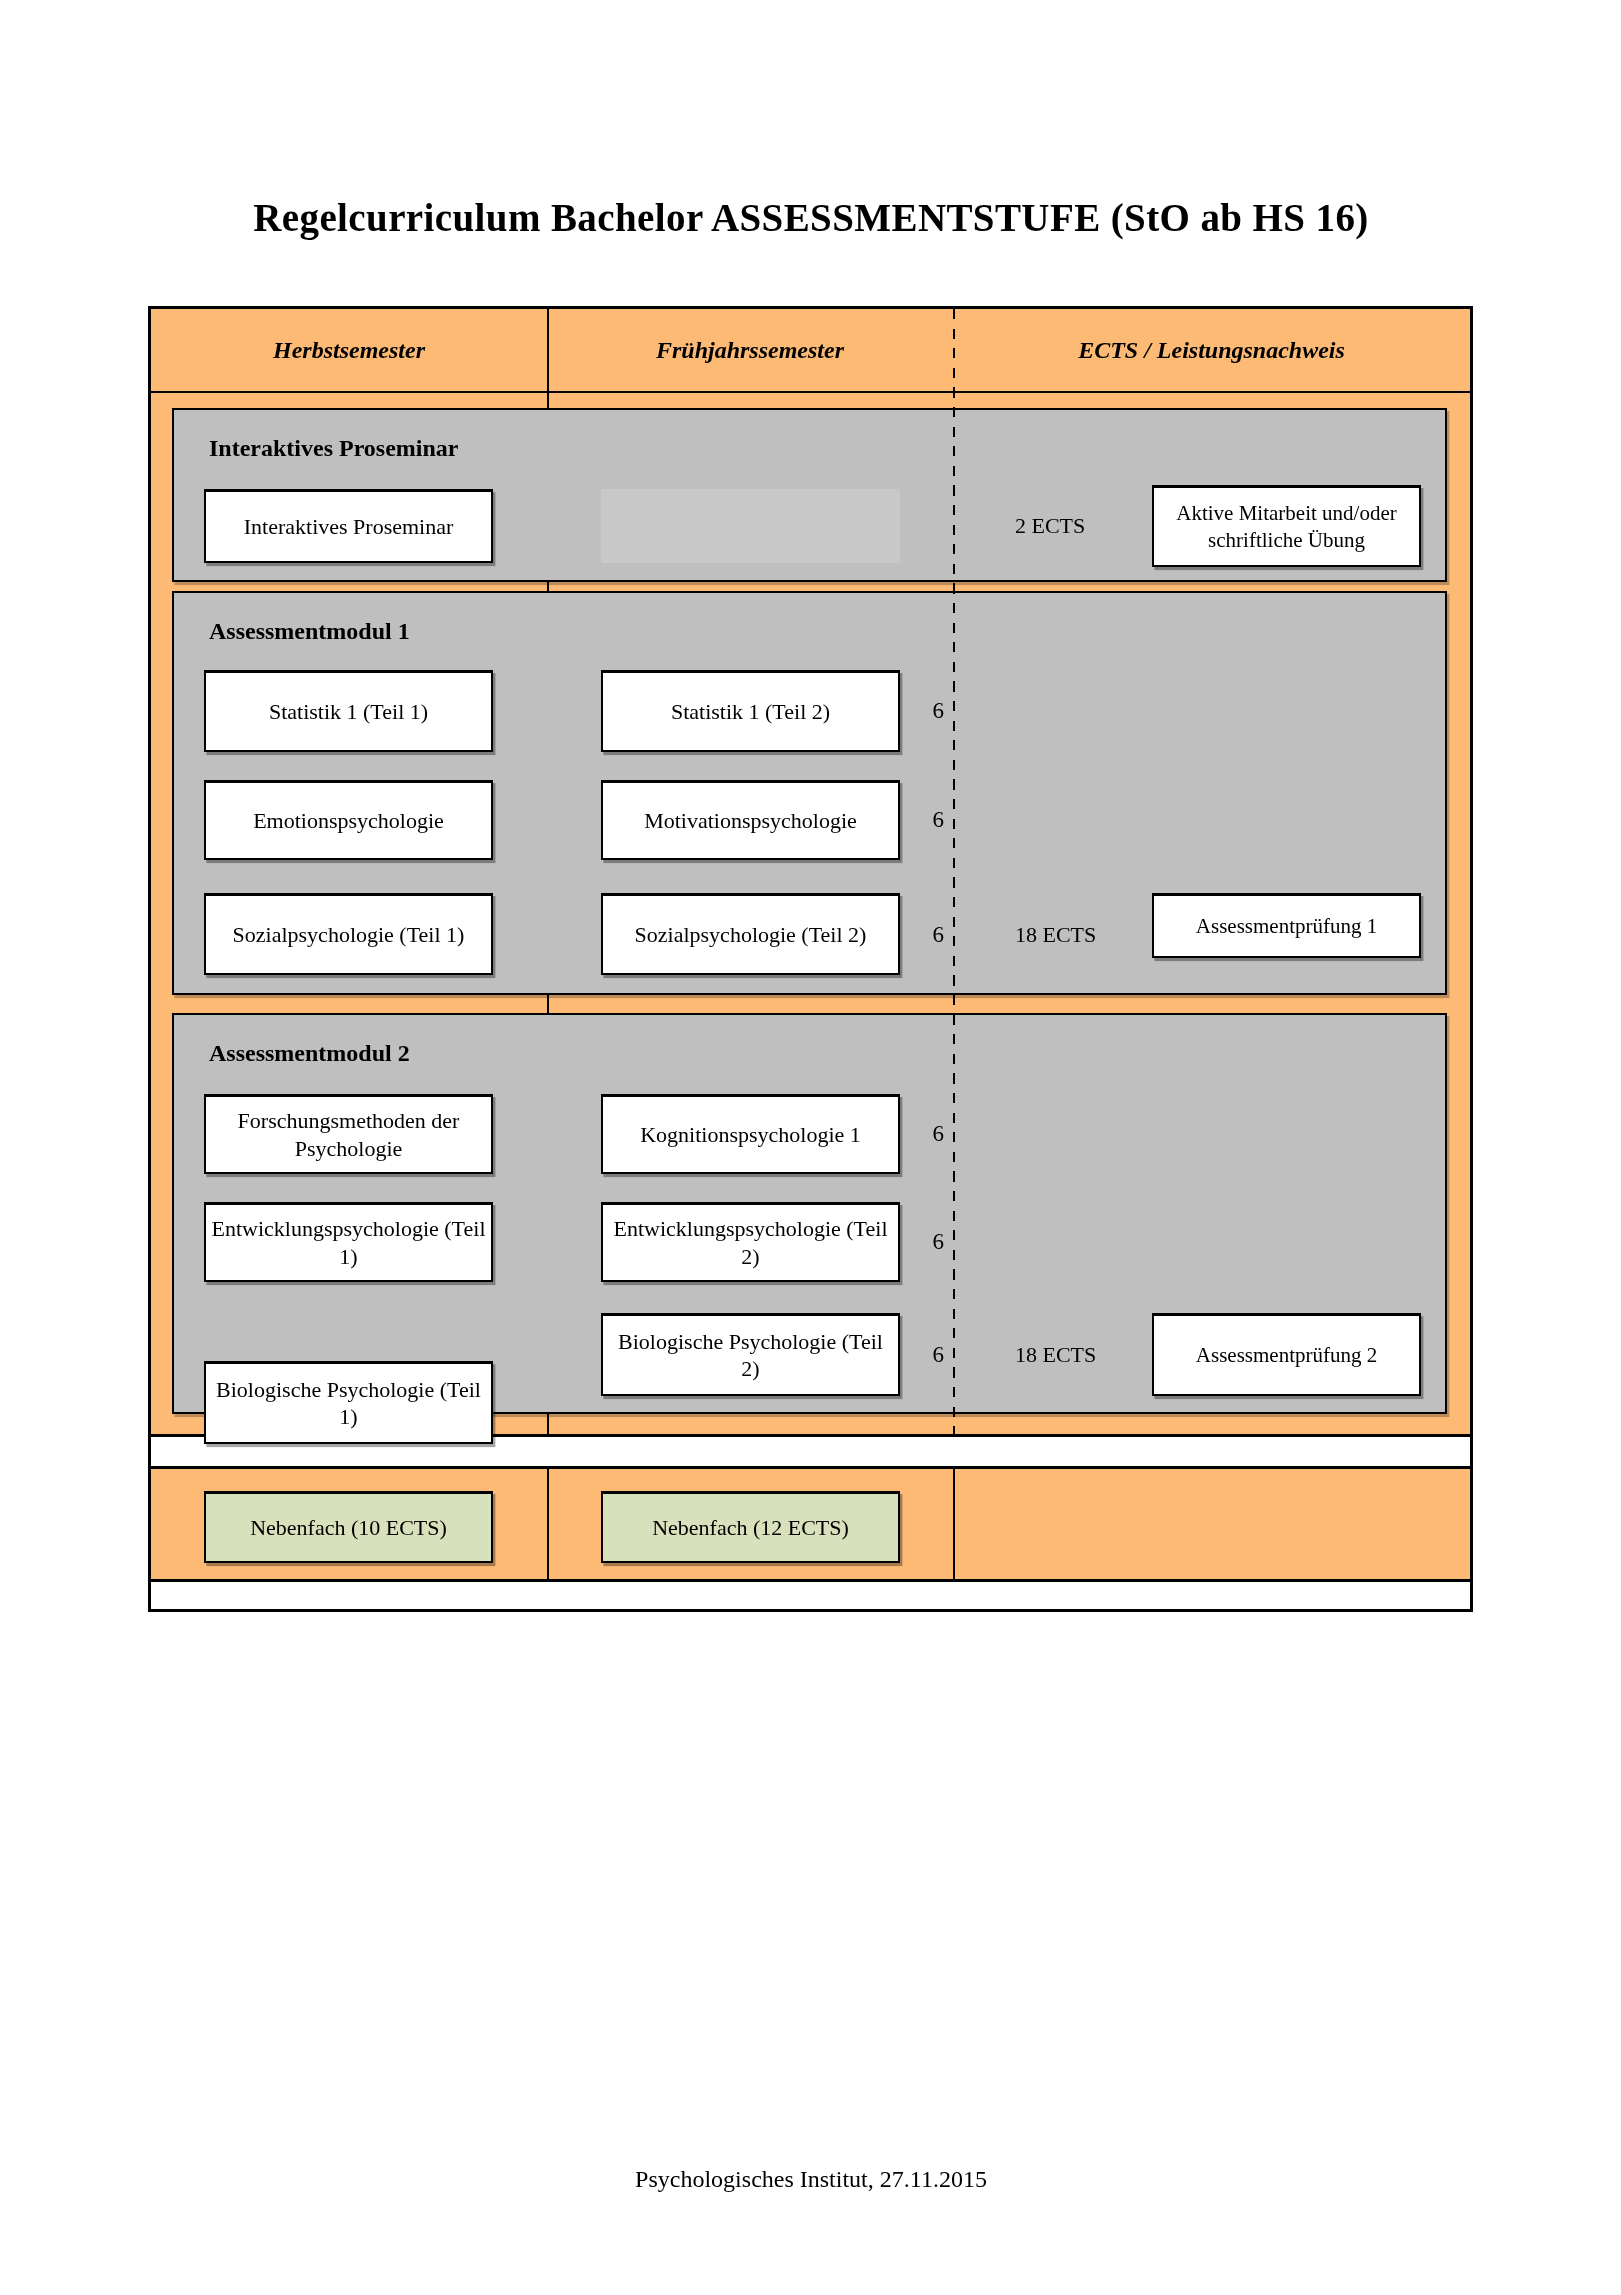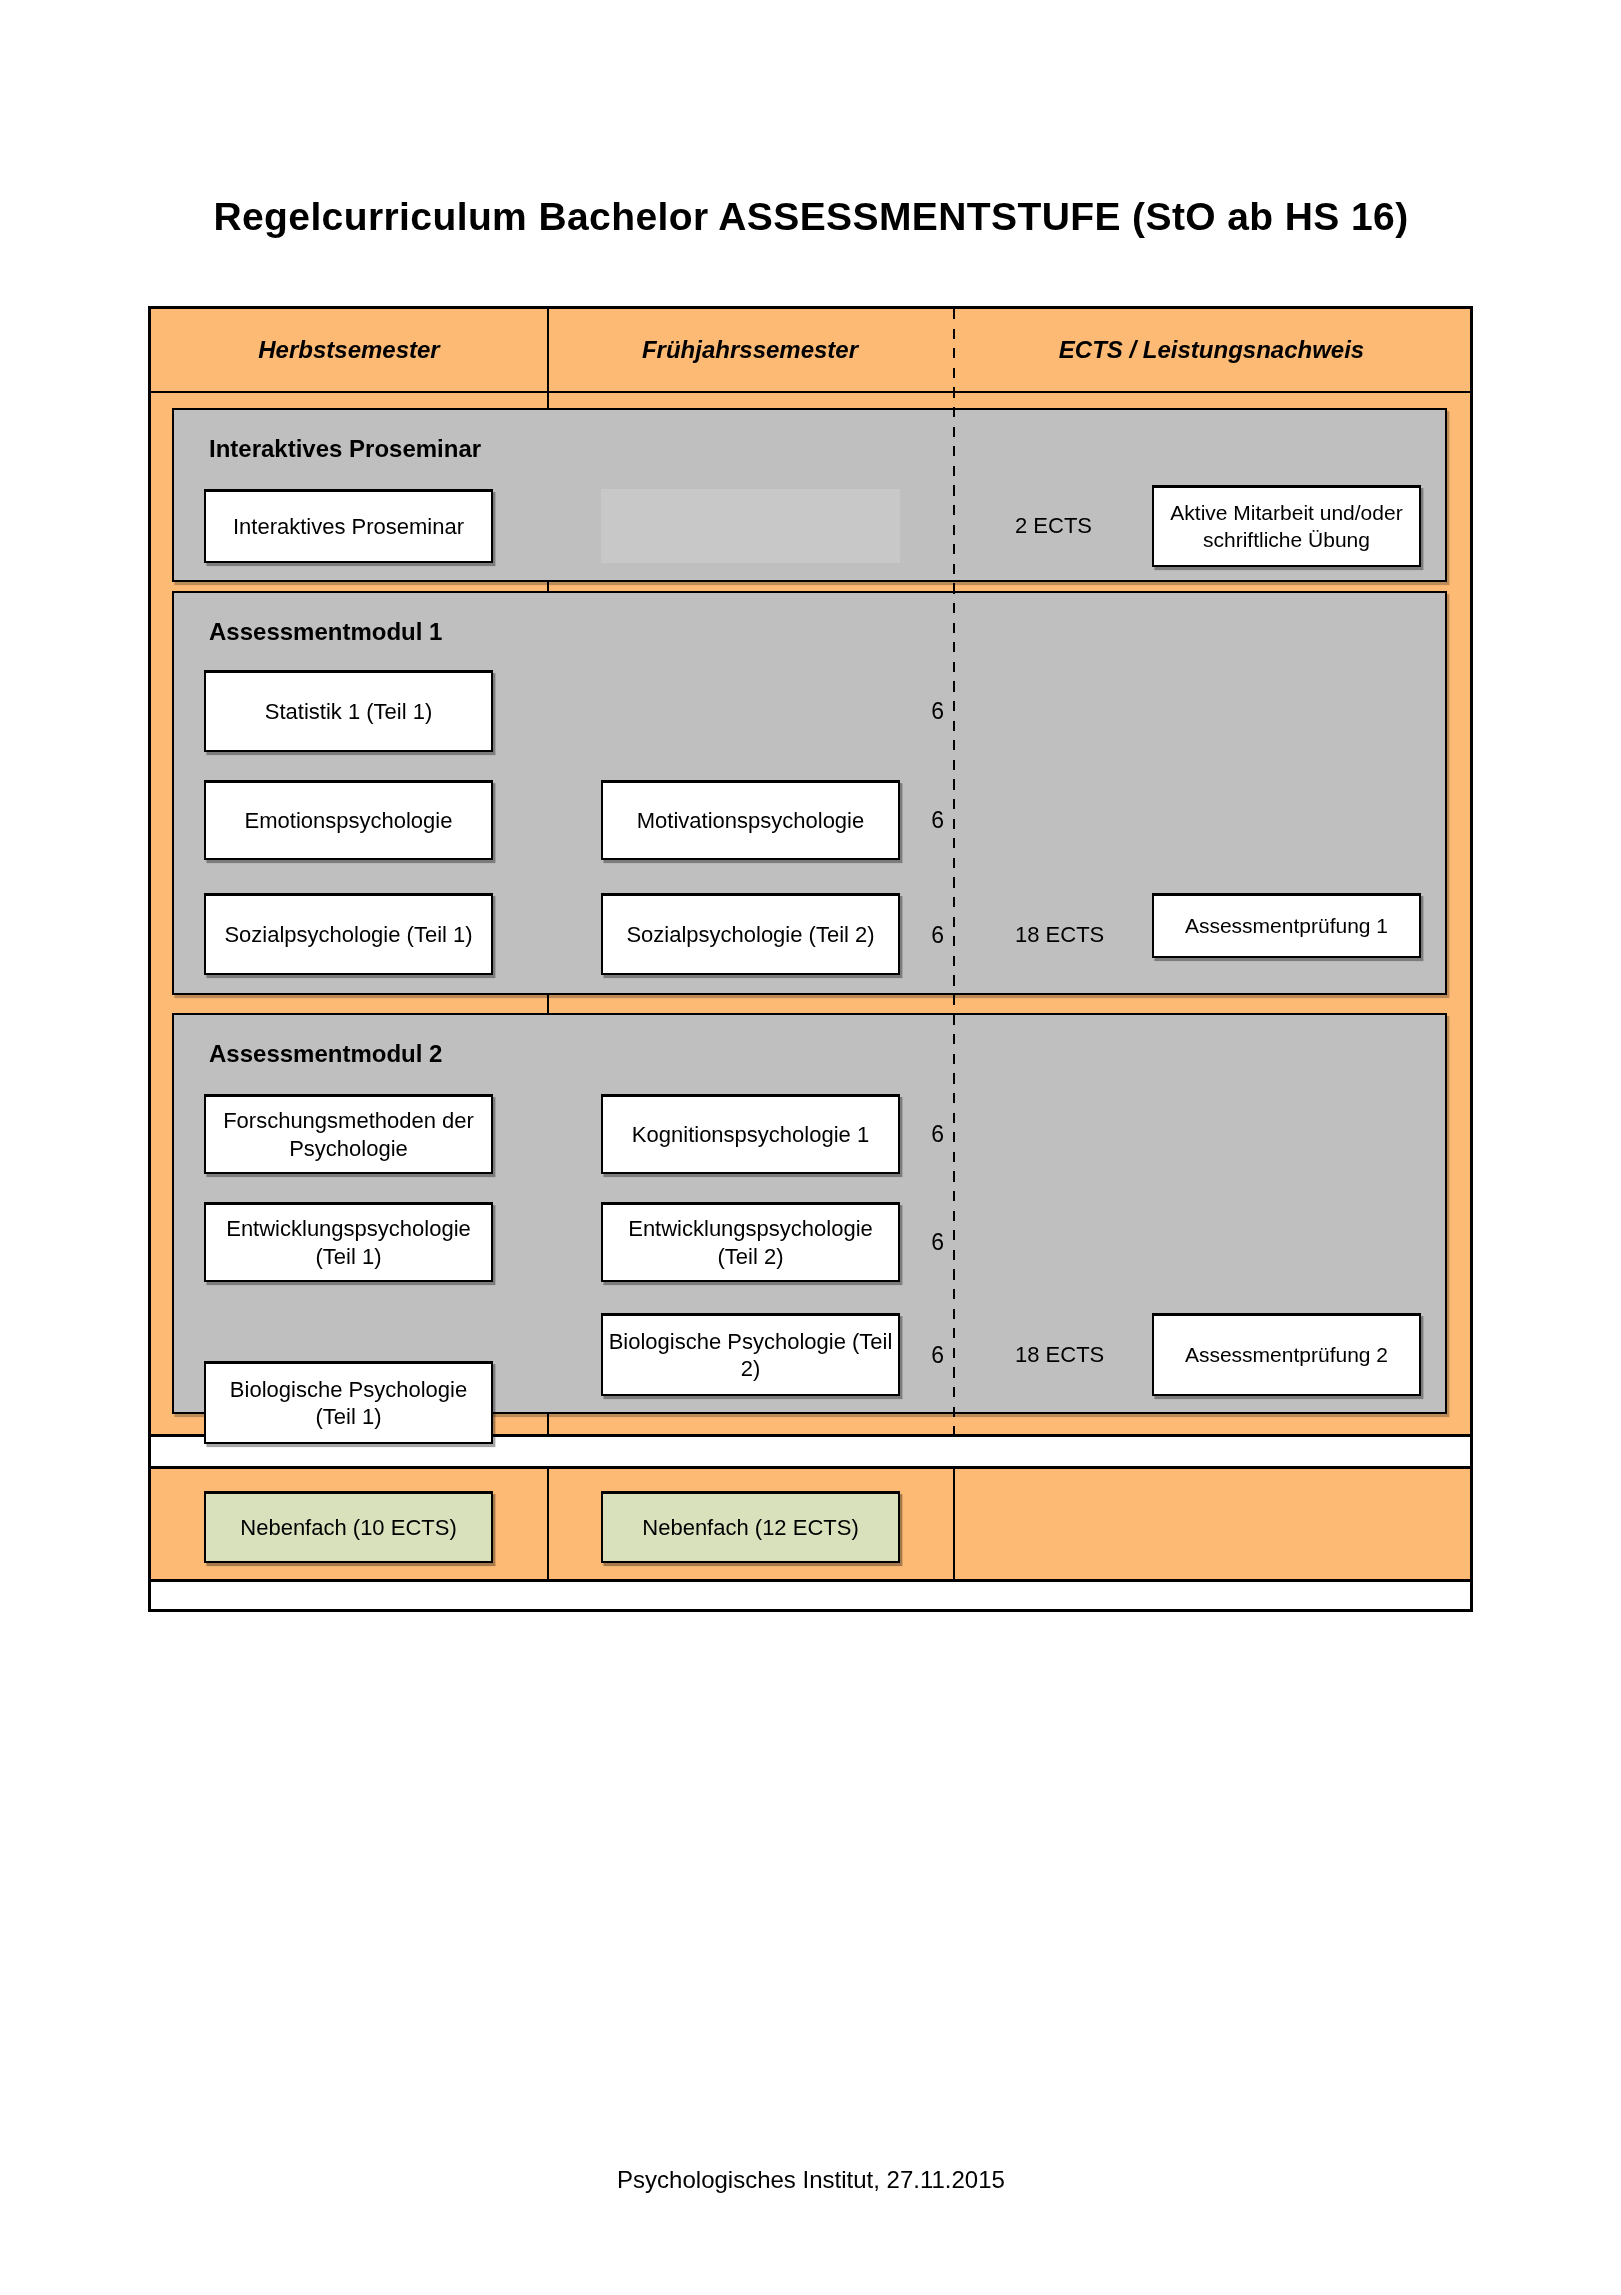--- a/index.html
+++ b/index.html
@@ -1,20 +1,20 @@
 <!DOCTYPE html>
 <html style="font-size:12.6px"><head>
 <meta charset="utf-8">
 <style>
   html,body{margin:0;padding:0;background:#ffffff;}
   .page{
     position:relative;
     width:1622px;height:2295px;
     background:#ffffff;
-    font-family:Liberation Sans, sans-serif;
+    font-family:Liberation Serif, serif;
     color:#000;
     overflow:hidden;
   }
   .title{
     position:absolute;left:0;top:195px;width:1622px;
     text-align:center;font-size:39px;font-weight:bold;letter-spacing:0.4px;
   }
   
   .table{
     position:absolute;left:148px;top:306px;width:1319px;height:1300px;
@@ -115,20 +115,23 @@
     <div class="box exambox" style="top:176px;height:82px;">
       <span>Aktive Mitarbeit und/oder schriftliche Übung</span>
     </div>
 
     <div class="section sec2">
       <div class="sec-title">Assessmentmodul 1</div>
     </div>
     <div class="box col1box" style="top:361px;height:82px;">
       <span>Statistik 1 (Teil 1)</span>
     </div>
+    <div class="box col2box" style="top:361px;height:82px;">
+      <span>Statistik 1 (Teil 2)</span>
+    </div>
     <div class="credit" style="top:388px;">6</div>
 
     <div class="box col1box" style="top:471px;height:80px;">
       <span>Emotionspsychologie</span>
     </div>
     <div class="box col2box" style="top:471px;height:80px;justify-content:center;">
       <span>Motivationspsychologie</span>
     </div>
     <div class="credit" style="top:497px;">6</div>
 

